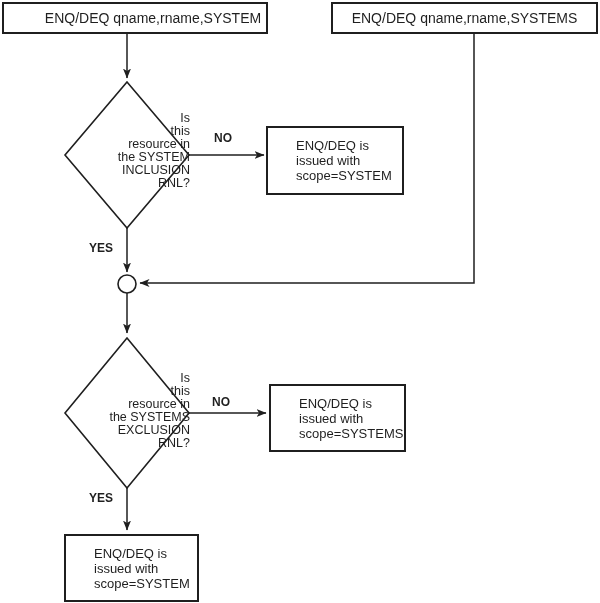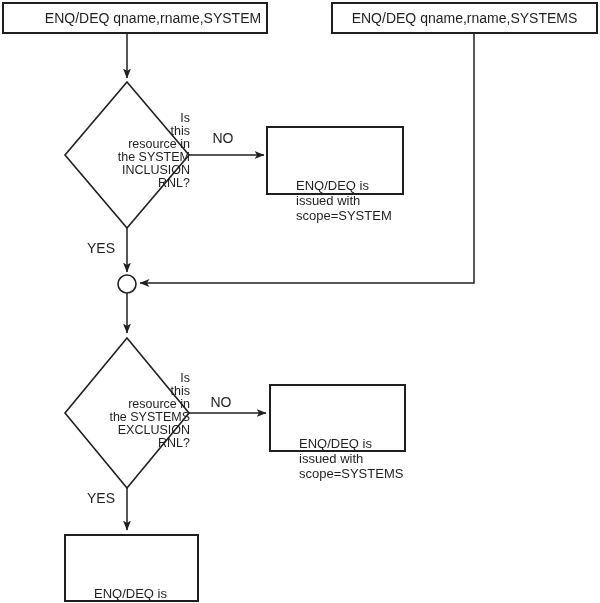--- a/index.html
+++ b/index.html
@@ -40,26 +40,26 @@
     line-height: 13px;
   }
   .result-label {
     display: flex;
     align-items: center;
     text-align: left;
     font-size: 13px;
     line-height: 15px;
     padding-left: 29px;
     box-sizing: border-box;
-    margin-top: 40px;
   }
   .edge-label {
     text-align: center;
-    font-size: 14px;
+    font-size: 12px;
     line-height: 14px;
+    font-weight: bold;
   }
 </style>
 </head>
 <body>
 
 <div class="canvas">
 
   <svg width="600" height="603" viewBox="0 0 600 603">
     <defs>
       <marker id="ah" markerUnits="userSpaceOnUse" markerWidth="12" markerHeight="10" refX="9.5" refY="4" orient="auto">

